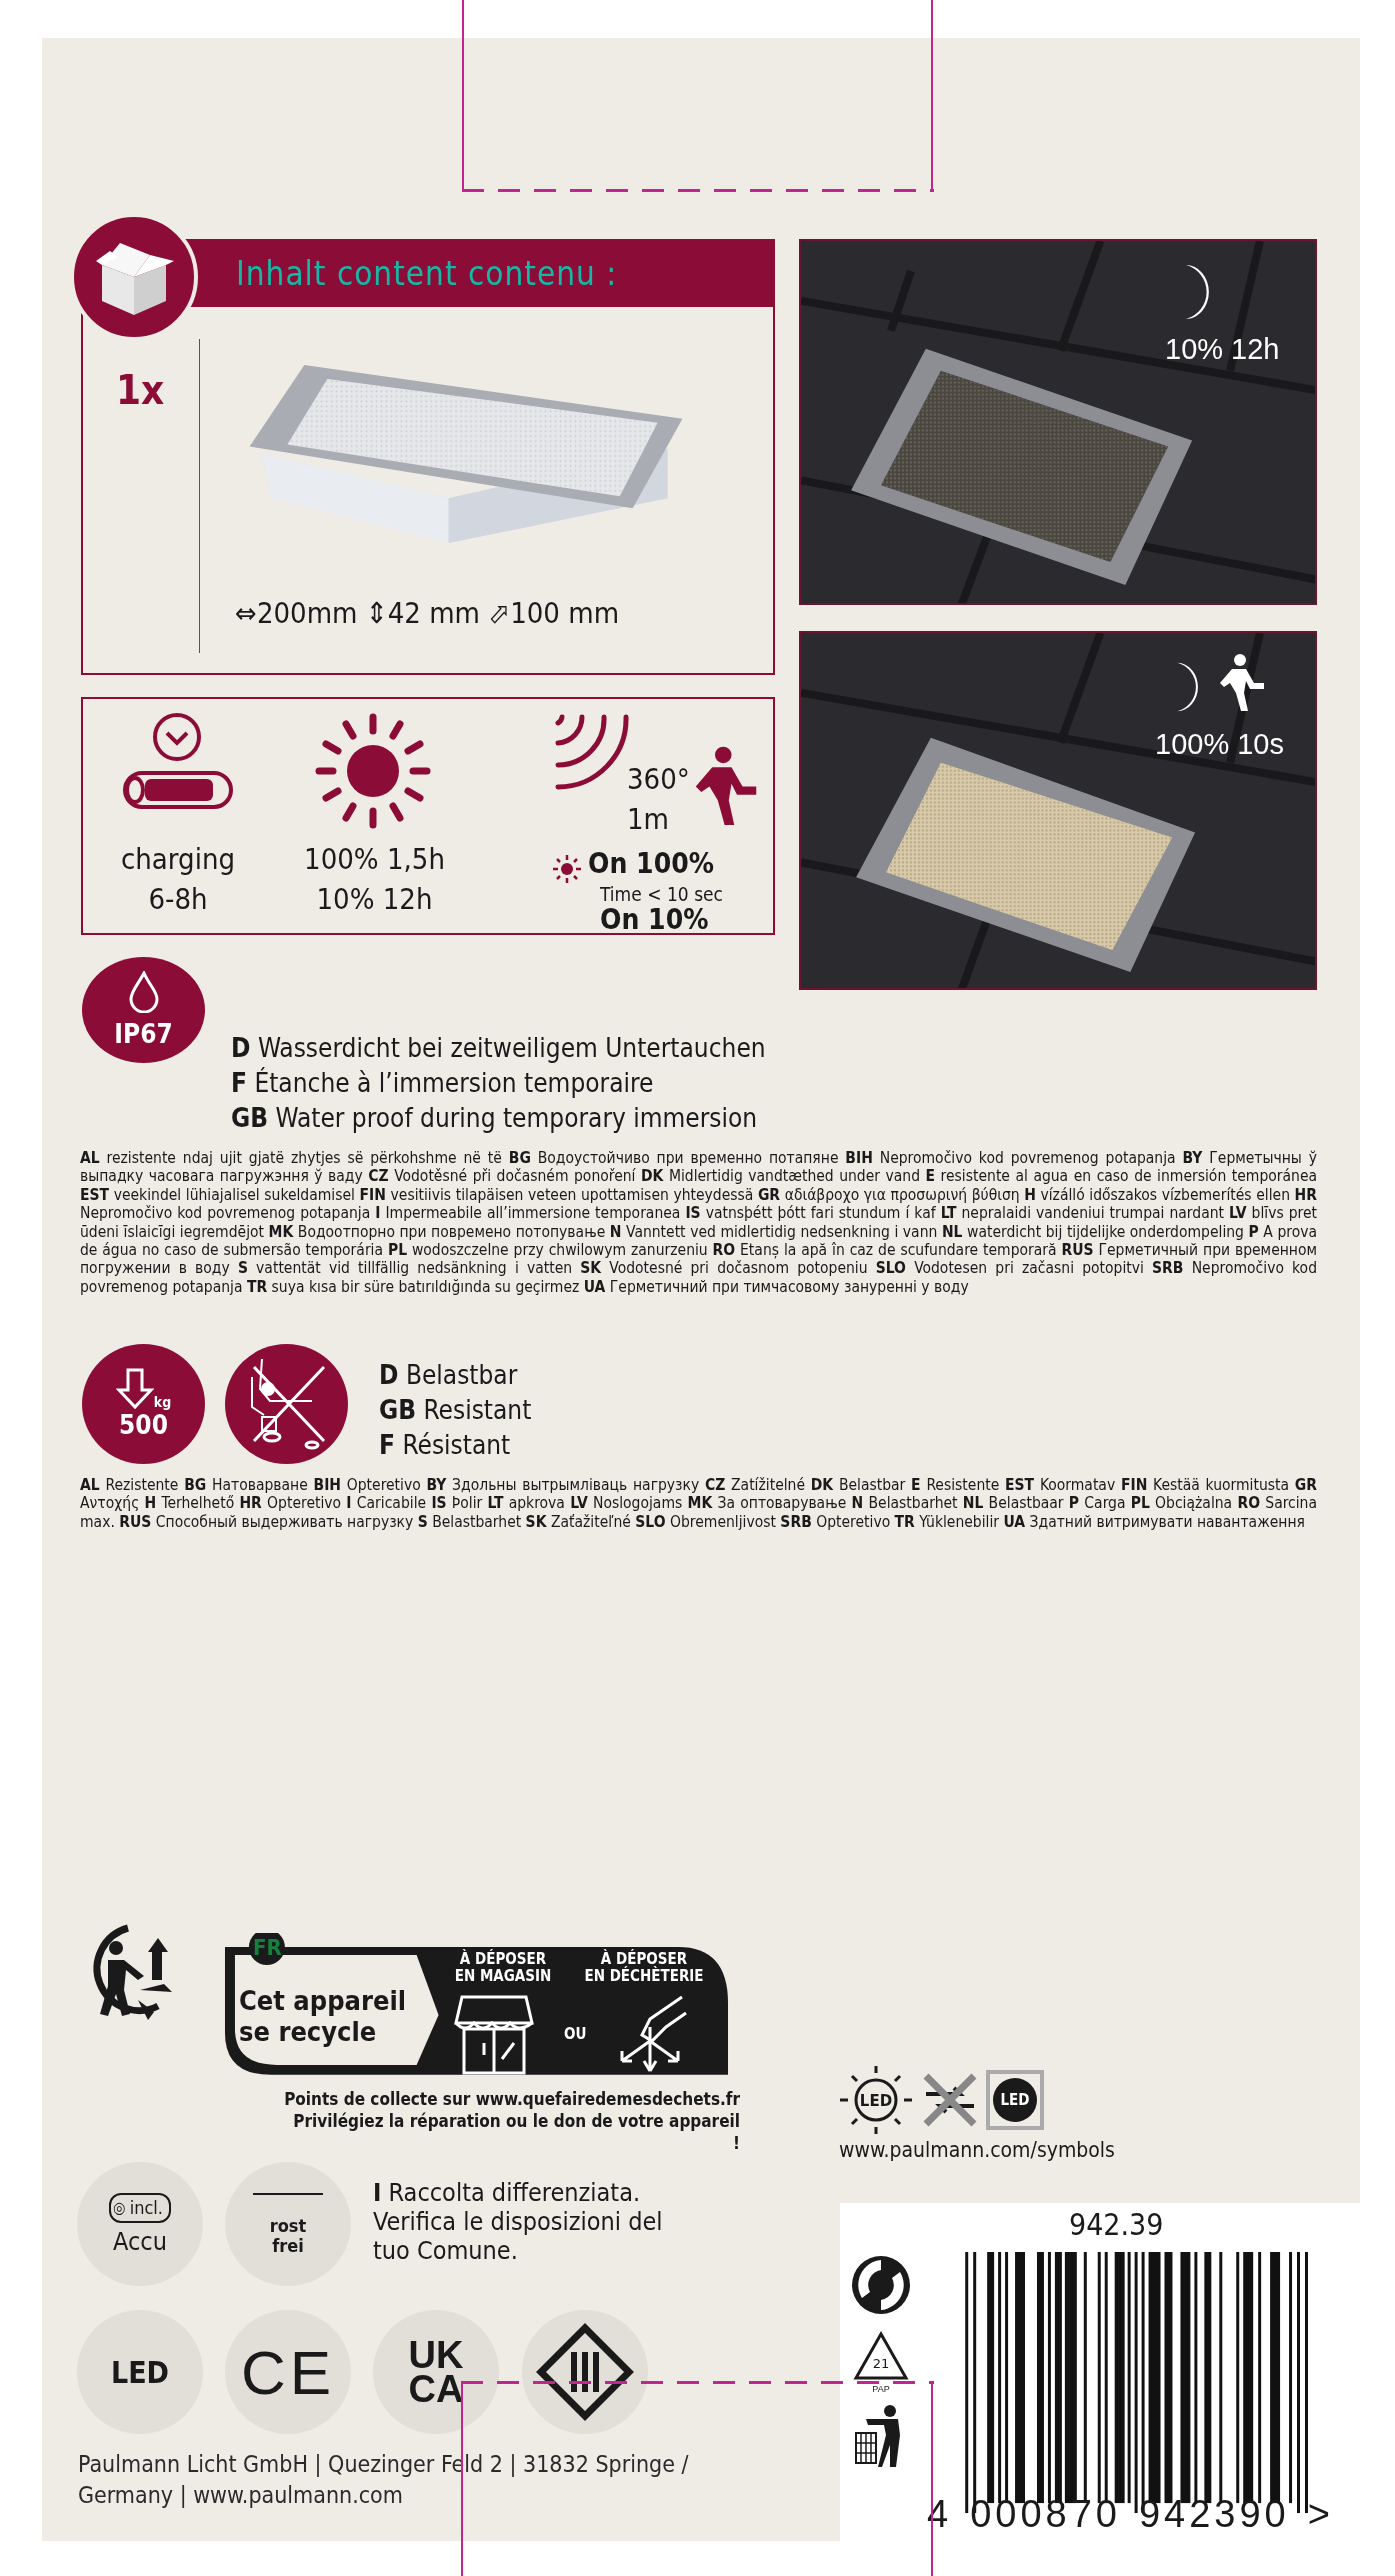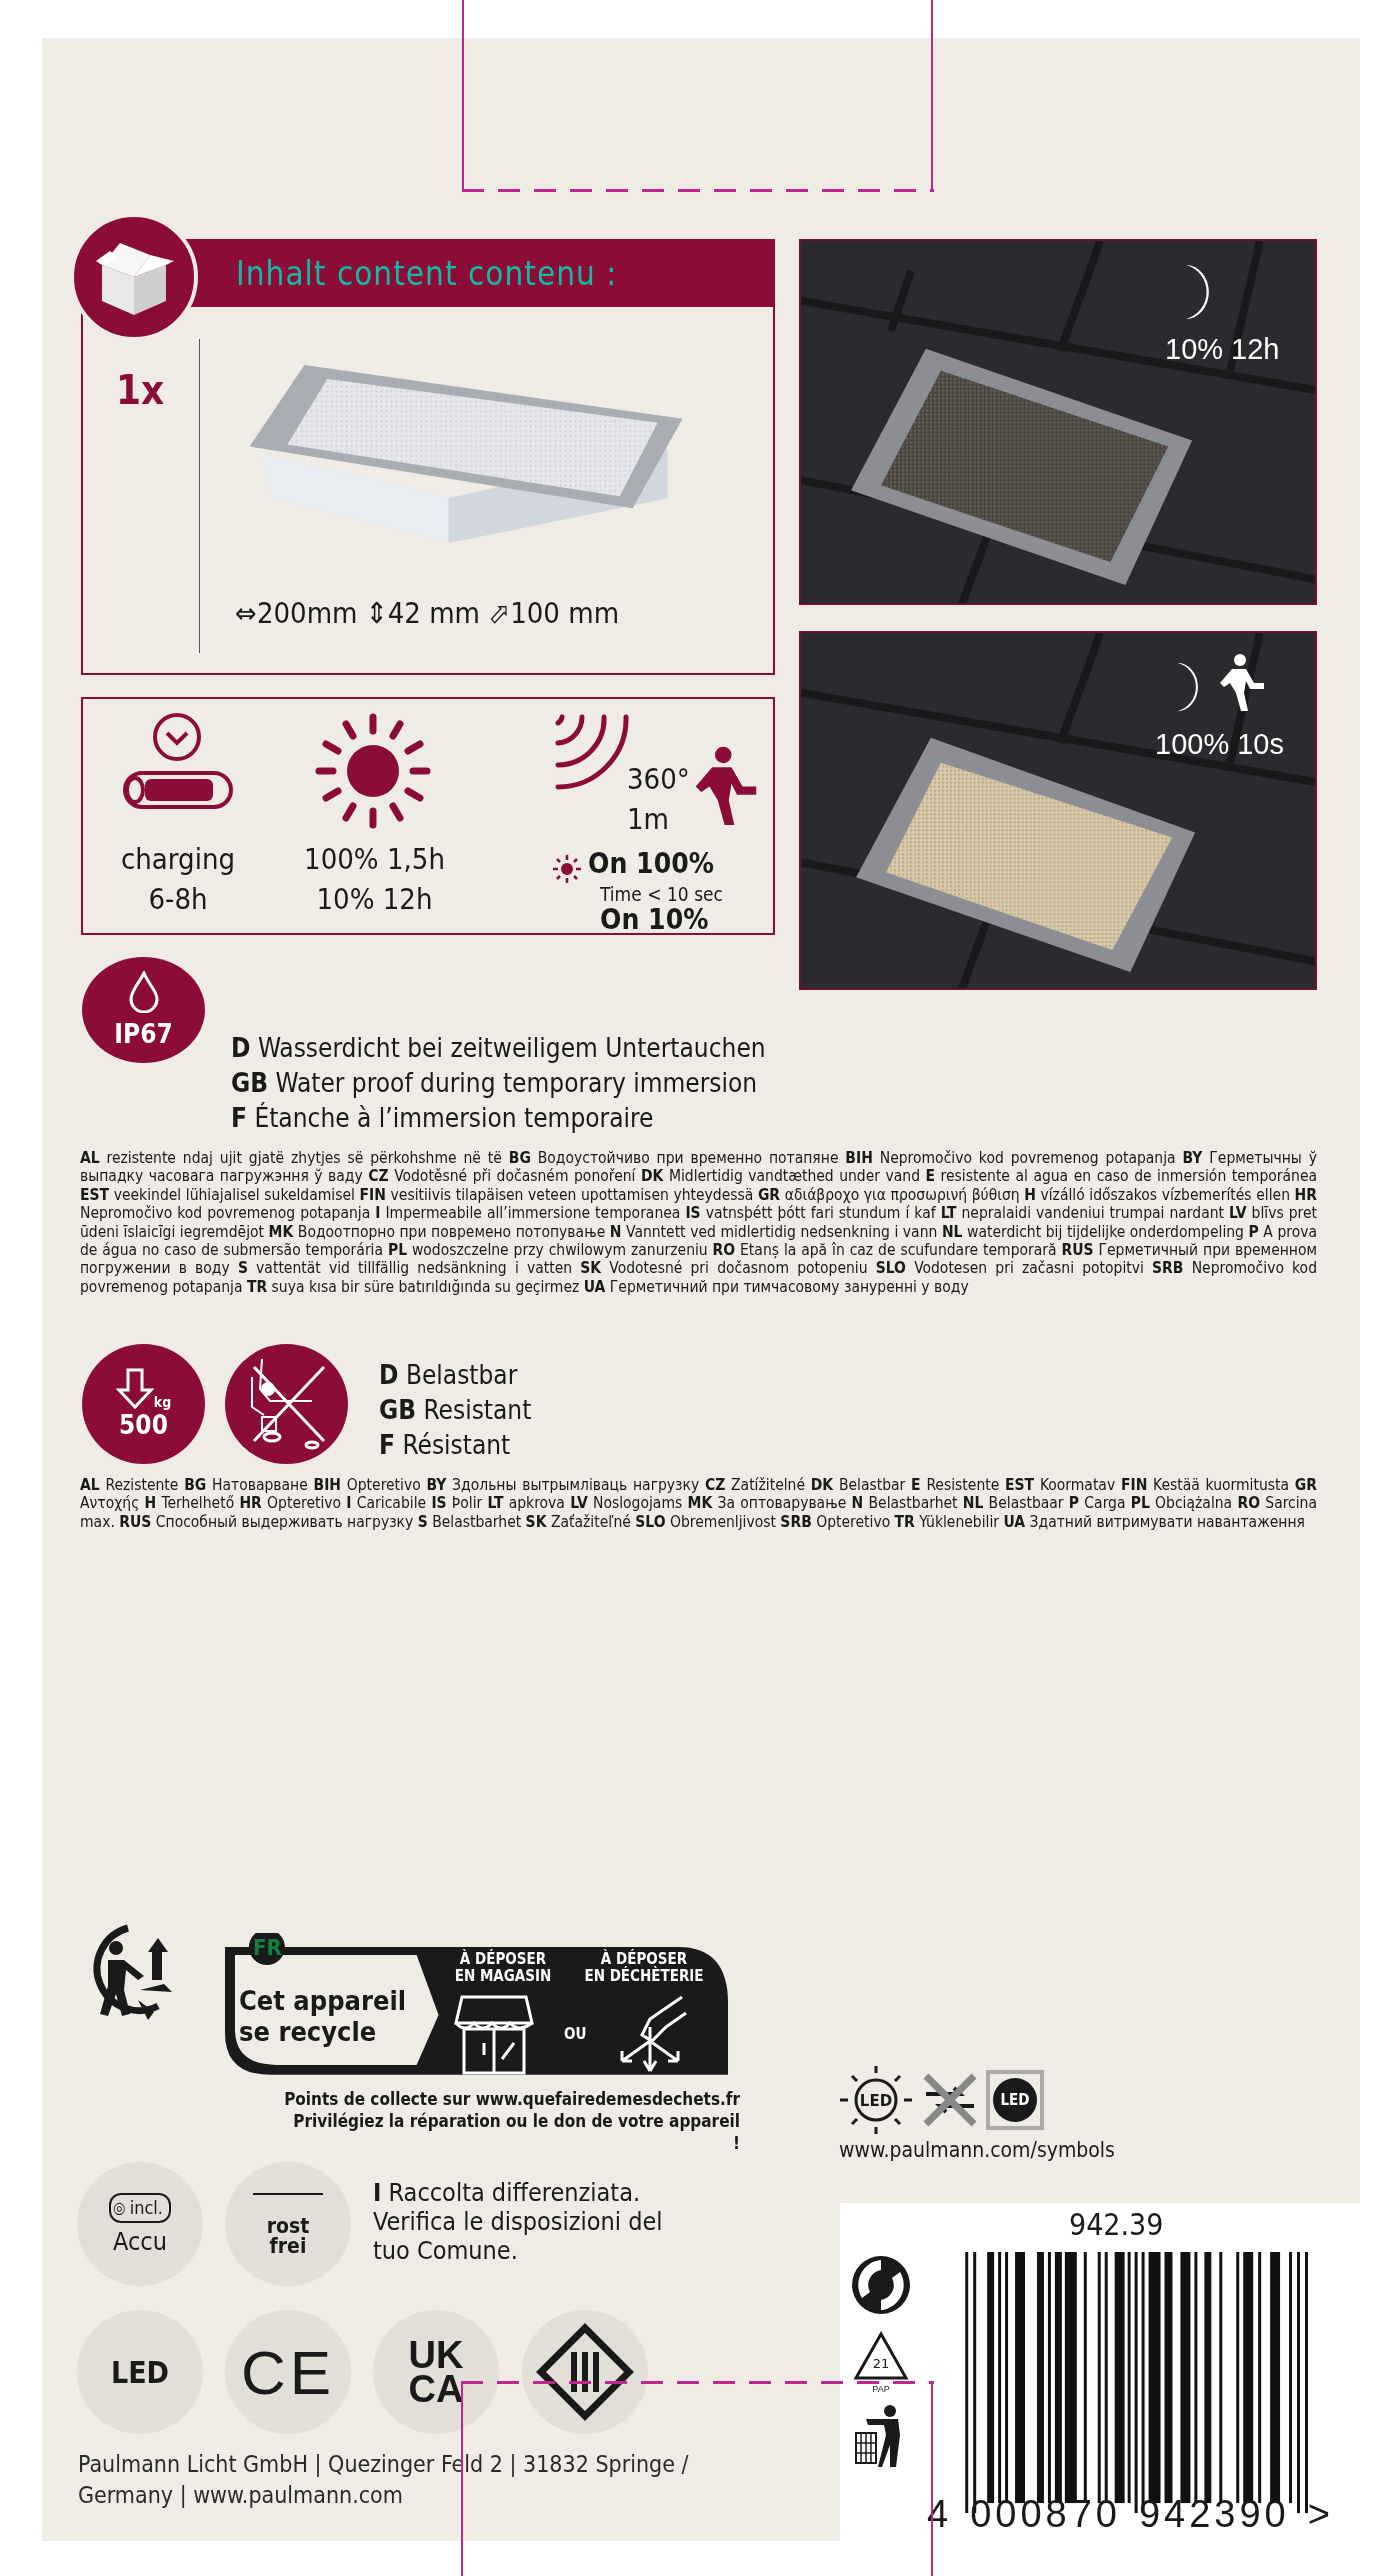--- a/index.html
+++ b/index.html
@@ -200,22 +200,22 @@
 </div>
 
 <div class="abs circ" style="left:82px;top:957px;width:123px;height:106px;">
   <svg width="34" height="42" viewBox="0 0 34 42">
     <path d="M17 2 C12 12 4 20 4 28 A13 13 0 0 0 30 28 C30 20 22 14 17 2Z" fill="none" stroke="#fff" stroke-width="3"></path>
   </svg>
   <div style="font-size:26px;font-weight:bold;margin-top:6px;">IP67</div>
 </div>
 <div class="abs ip-text" style="left:231px;top:1031px;">
   <div><b>D</b> <span>Wasserdicht bei zeitweiligem Untertauchen</span></div>
+  <div><b>F</b> <span>Étanche à l’immersion temporaire</span></div>
   <div><b>GB</b> <span>Water proof during temporary immersion</span></div>
-  <div><b>F</b> <span>Étanche à l’immersion temporaire</span></div>
 </div>
 <div class="abs small-text" id="ip67-translations" style="left:80px;top:1149px;width:1237px;"><b>AL</b><span> rezistente ndaj ujit gjatë zhytjes së përkohshme në të </span><b>BG</b><span> Водоустойчиво при временно потапяне </span><b>BIH</b><span> Nepromočivo kod povremenog potapanja </span><b>BY</b><span> Герметычны ў выпадку часовага пагружэння ў ваду </span><b>CZ</b><span> Vodotěsné při dočasném ponoření </span><b>DK</b><span> Midlertidig vandtæthed under vand </span><b>E</b><span> resistente al agua en caso de inmersión temporánea </span><b>EST</b><span> veekindel lühiajalisel sukeldamisel </span><b>FIN</b><span> vesitiivis tilapäisen veteen upottamisen yhteydessä </span><b>GR</b><span> αδιάβροχο για προσωρινή βύθιση </span><b>H</b><span> vízálló időszakos vízbemerítés ellen </span><b>HR</b><span> Nepromočivo kod povremenog potapanja </span><b>I</b><span>  Impermeabile all’immersione temporanea </span><b>IS</b><span> vatnsþétt þótt fari stundum í kaf </span><b>LT</b><span> nepralaidi vandeniui trumpai nardant </span><b>LV</b><span> blīvs pret ūdeni īslaicīgi iegremdējot </span><b>MK</b><span> Водоотпорно при повремено потопување </span><b>N</b><span> Vanntett ved midlertidig nedsenkning i vann </span><b>NL</b><span> waterdicht bij tijdelijke onderdompeling </span><b>P</b><span> A prova de água no caso de submersão temporária </span><b>PL</b><span> wodoszczelne przy chwilowym zanurzeniu </span><b>RO</b><span> Etanș la apă în caz de scufundare temporară </span><b>RUS</b><span> Герметичный при временном погружении в воду </span><b>S</b><span> vattentät vid tillfällig nedsänkning i vatten </span><b>SK</b><span> Vodotesné pri dočasnom potopeniu </span><b>SLO</b><span> Vodotesen pri začasni potopitvi </span><b>SRB</b><span> Nepromočivo kod povremenog potapanja </span><b>TR</b><span> suya kısa bir süre batırıldığında su geçirmez </span><b>UA</b><span> Герметичний при тимчасовому зануренні у воду </span></div>
 
 <div class="abs circ" style="left:82px;top:1344px;width:123px;height:120px;">
   <div style="display:flex;align-items:flex-end;">
     <svg width="38" height="42" viewBox="0 0 38 42">
       <path d="M12 2 L26 2 L26 22 L35 22 L19 39 L3 22 L12 22 Z" fill="none" stroke="#fff" stroke-width="3"></path>
     </svg>
     <span style="font-size:14px;font-weight:bold;">kg</span>
   </div>
@@ -320,21 +320,21 @@
 
 <div class="abs grey-circ" style="left:77px;top:2162px;width:126px;height:124px;">
   <div style="display:flex;align-items:center;border:2px solid #1a1a1a;border-radius:12px;padding:0 6px 0 2px;height:26px;">
     <span style="font-size:16px;">◎</span>
       <span style="font-size:18px;margin-left:4px;">incl.</span>
   </div>
   <div style="font-size:25px;margin-top:4px;">Accu</div>
 </div>
 <div class="abs grey-circ" style="left:225px;top:2162px;width:126px;height:124px;">
   <div style="width:70px;height:2px;background:#1a1a1a;margin-bottom:10px;"></div>
-  <div style="font-weight:bold;font-size:21px;line-height:20px;text-align:center;margin-top:11px;">
+  <div style="font-weight:bold;font-size:18px;line-height:20px;text-align:center;margin-top:11px;">
     <div>rost</div>
     <div>frei</div>
   </div>
 </div>
 <div class="abs" style="left:373px;top:2178px;font-size:25px;line-height:29px;">
   <div><b>I</b> <span>Raccolta differenziata.</span></div>
   <div>Verifica le disposizioni del</div>
   <div>tuo Comune.</div>
 </div>
 

